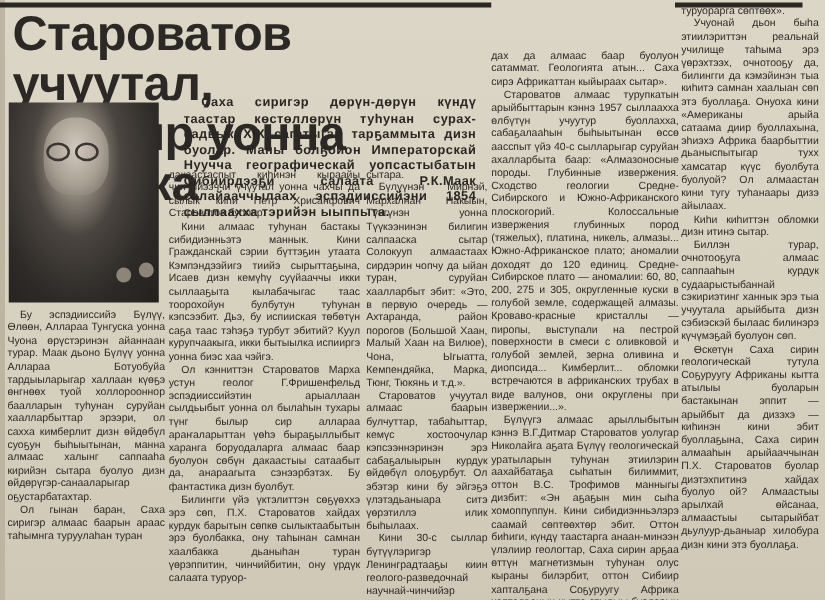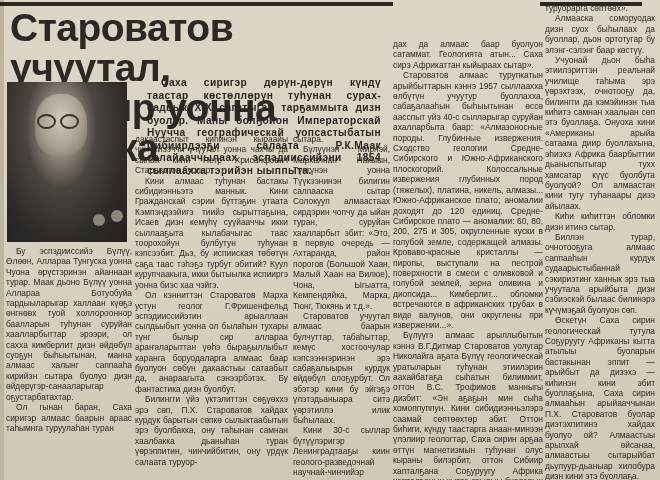--- a/index.html
+++ b/index.html
@@ -79,20 +79,19 @@
   </div>
 
   <div class="col col4">
     <p style="text-indent:0">дах да алмаас баар буолуон сатаммат. Геологията атын... Саха сирэ Африкаттан кыйыраах сытар».</p>
     <p>Староватов алмаас турупкатын арыйбыттарын кэннэ 1957 сыллаахха өлбүтүн учуутур буоллахха, сабаҕалааһын быһыытынан өссө аасспыт үйэ 40-с сылларыгар суруйан ахалларбыта баар: «Алмазоносные породы. Глубинные извержения. Сходство геологии Средне-Сибирского и Южно-Африканского плоскогорий. Колоссальные извержения глубинных пород (тяжелых), платина, никель, алмазы... Южно-Африканское плато; аномалии доходят до 120 единиц. Средне-Сибирское плато — аномалии: 60, 80, 200, 275 и 305, округленные куски в голубой земле, содержащей алмазы. Кроваво-красные кристаллы — пиропы, выступали на пестрой поверхности в смеси с оливковой и голубой землей, зерна оливина и диопсида... Кимберлит... обломки встречаются в африканских трубах в виде валунов, они округлены при извержении...».</p>
     <p>Бүлүүгэ алмаас арыллыбытын кэннэ В.Г.Дитмар Староватов уолугар Николайга аҕата Бүлүү геологическай уратыларын туһунан этиилэрин аахайбатаҕа сыһатын билиммит, оттон В.С. Трофимов манныгы дизбит: «Эн аҕаҕын мин сыһа хомоппуппун. Кини сибидиэнньэлэрэ саамай сөптөөхтөр эбит. Оттон биһиги, күндү таастарга анаан-минээн үлэлиир геологтар, Саха сирин арҕаа өттүн магнетизмын туһунан олус кыраны билэрбит, оттон Сибиир хапталҕана Соҕуруугу Африка хапталҕанын кытта атылыы буоларын букатын да билбэт этибит. Эн аҕаҕар тыыннааҕар пааматынньык</p>
   </div>
 
   <div class="col col5">
     <p style="text-indent:0">туруорарга сөптөөх».</p>
-    <p>Алмааска соморуодак дизн суох быһылаах да буоллар, дьон ортотугар бу элэнг-сэлэнг баар көстүү.</p>
     <p>Учуонай дьон быһа этиилэриттэн реальнай училище таһыма эрэ үөрэхтээх, очнотооҕу да, билингги да кэмэйинэн тыа киһитэ самнан хаалыан сөп этэ буоллаҕа. Онуоха кини «Американы арыйа сатаама диир буоллахына, эһиэхэ Африка баарбыттии дьаныспытыгар тухх хамсатар күүс буолбута буолуой? Ол алмаастан кини тугу туһанаары дизэ айылаах.</p>
     <p>Киһи киһиттэн обломки дизн итинэ сытар.</p>
     <p>Биллэн турар, очнотооҕуга алмаас саппааһын курдук судаарыстыбаннай сэкириэтинг ханнык эрэ тыа учуутала арыйбыта дизн сэбиэскэй былаас билинэрэ күчүмэҕай буолуон сөп.</p>
     <p>Өскетүн Саха сирин геологическай тутула Соҕуруугу Африканы кытта атылыы буоларын бастакынан эппит — арыйбыт да дизэхэ — киһинэн кини эбит буоллаҕына, Саха сирин алмааһын арыйааччынан П.Х. Староватов буолар диэтэхпитинэ хайдах буолуо ой? Алмаастыы арылхай өйсанаа, алмаастыы сытарыйбат дьулуур-дьаныар хилобура дизн кини этэ буоллаҕа.</p>
 
   </div>
 </div>
 
 </body></html>

